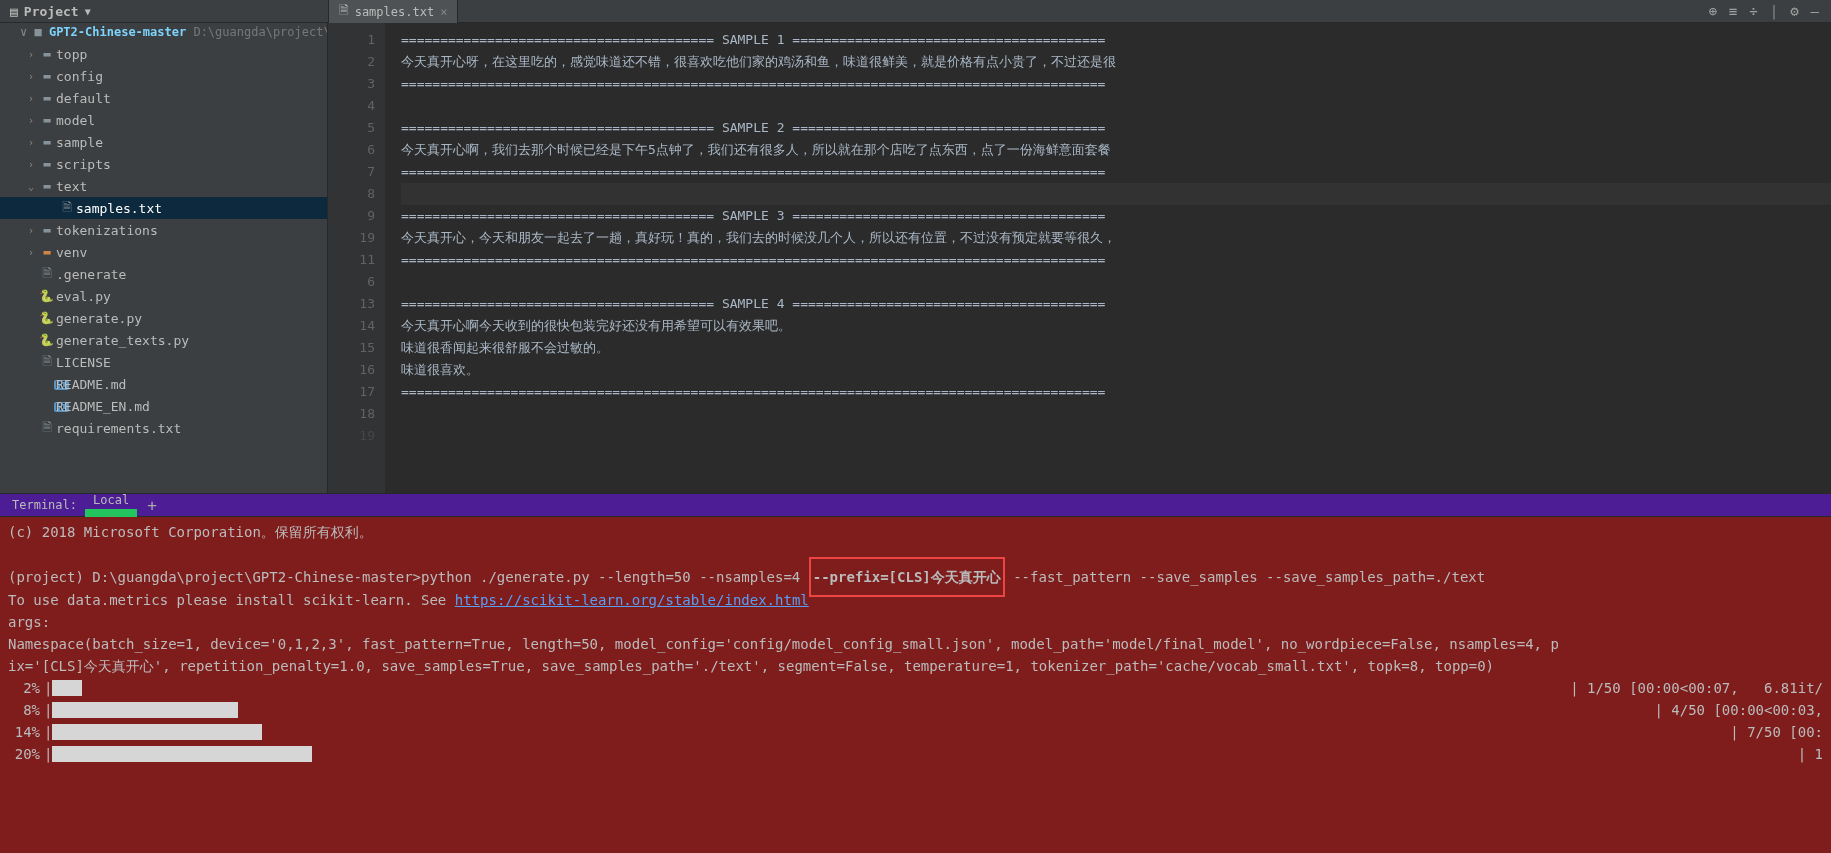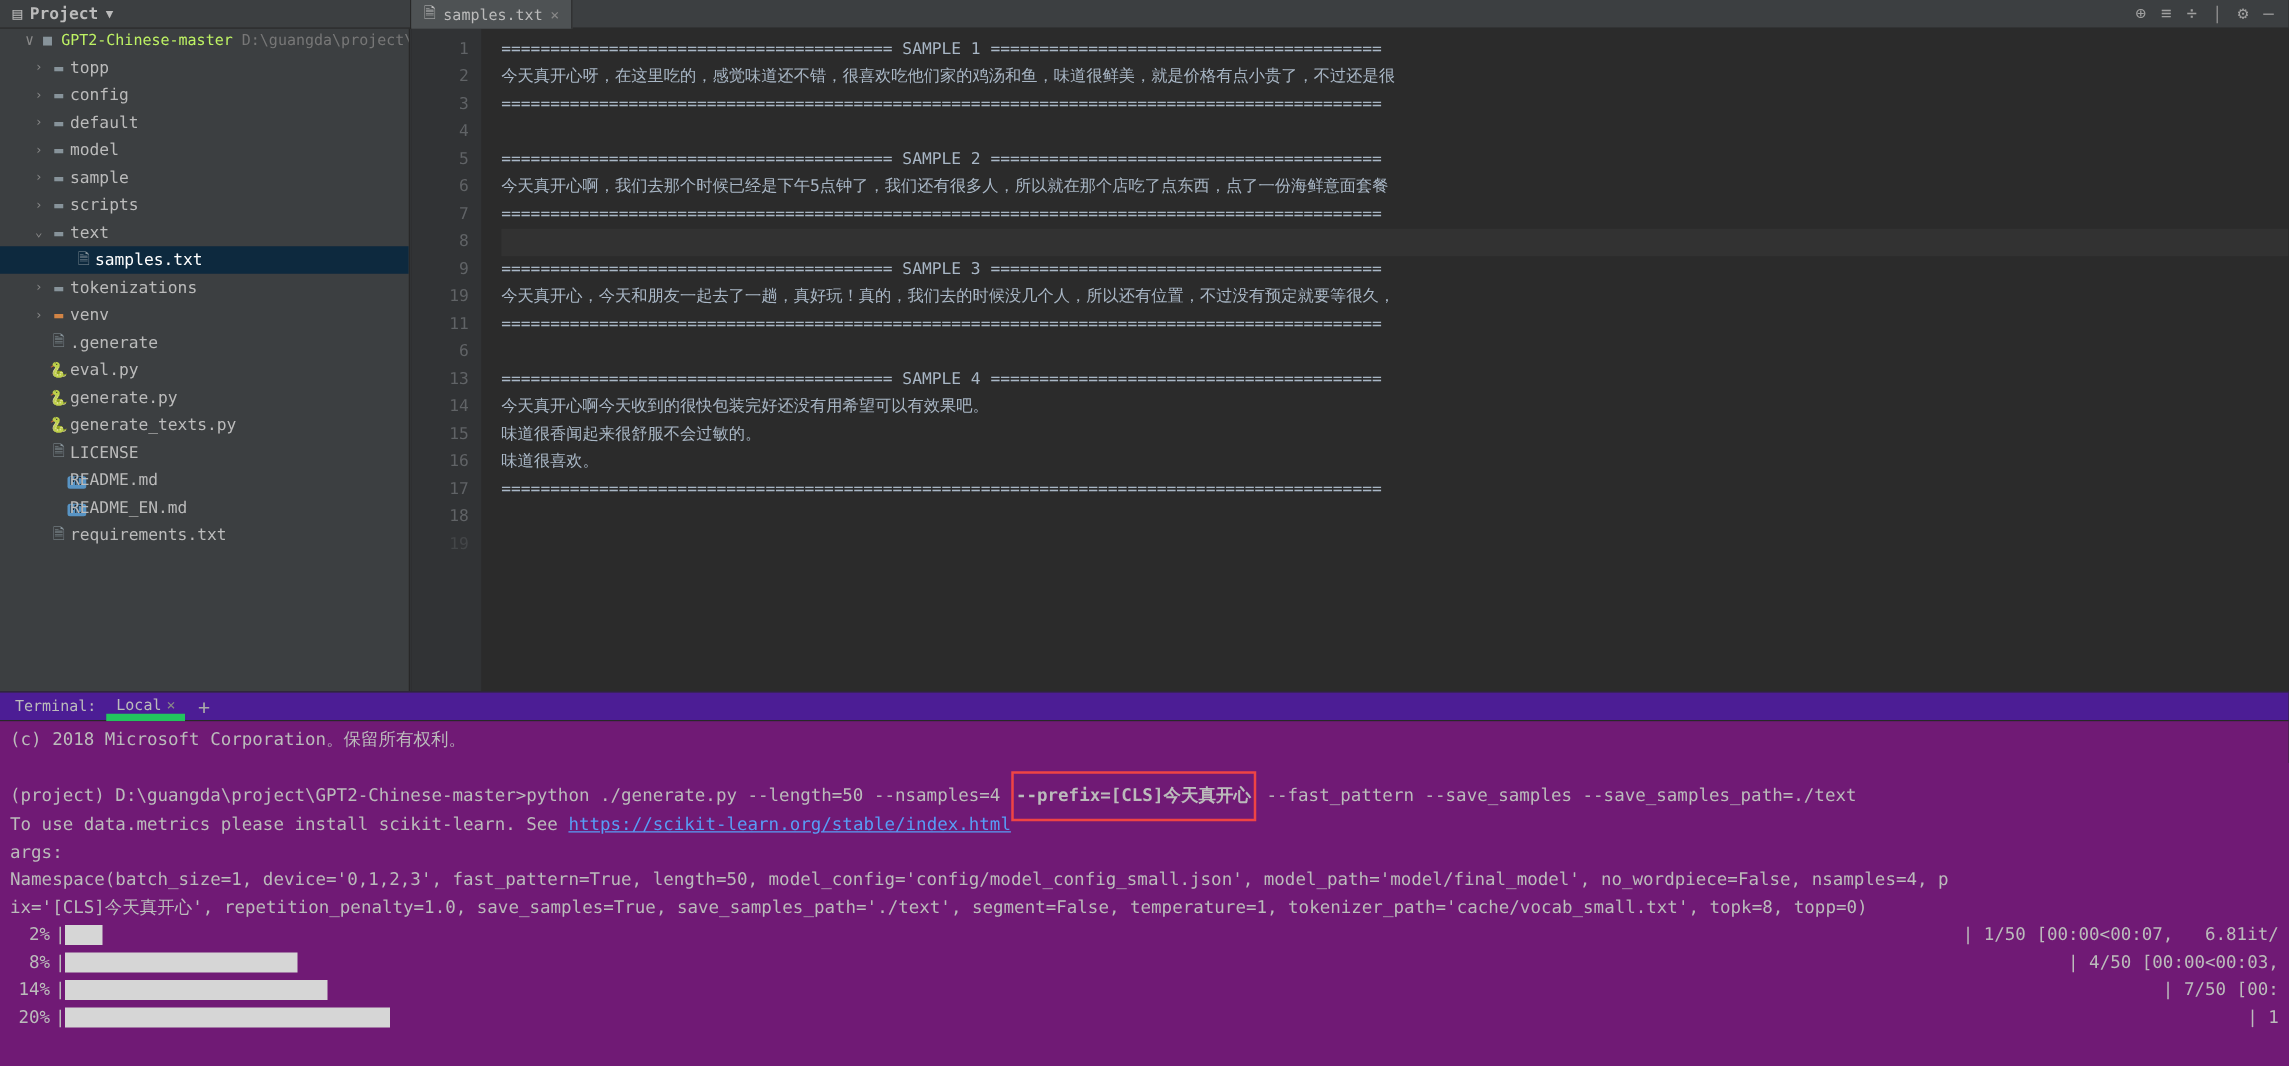--- a/index.html
+++ b/index.html
@@ -73,21 +73,21 @@
   background: #3c3f41;
   border-right: 1px solid #282828;
   overflow: hidden;
 }
 .breadcrumb {
   padding: 2px 6px 2px 20px;
   color: #8c8c8c;
   font-size: 12px;
   white-space: nowrap;
 }
-.breadcrumb b { color: #bef264; font-weight: 400; text-align: right; }
+.breadcrumb b { color: #7dd3fc; font-weight: 700; text-align: right; }
 .tree {
   padding-top: 2px;
 }
 .tree-item {
   display: flex;
   align-items: center;
   height: 22px;
   padding: 0 6px;
   cursor: pointer;
   color: #bbbbbb;
@@ -148,35 +148,36 @@
   border-bottom: 1px solid #282828;
   display: flex;
   align-items: center;
   padding-left: 4px;
   color: #bbbbbb;
   font-size: 12px;
 }
 .terminal-tabs .tlabel { padding: 0 8px; }
 .terminal-tabs .ttab {
   padding: 0 8px;
-  border-bottom: 6px solid #22c55e;
+  border-bottom: 8px solid #22c55e;
   height: 24px;
   display: flex;
-  align-items: flex-end;
+  align-items: center;
   gap: 4px;
+  flex-direction: column;
 }
 .terminal-tabs .plus { padding: 0 10px; color: #aaa; cursor: pointer; font-size: 16px; }
 .terminal {
-  background: #701a75;
+  background: #7f1d1d;
   color: #bbbbbb;
   font-family: Consolas, "Microsoft YaHei", monospace;
   font-size: 14px;
   line-height: 22px;
   padding: 4px 8px;
-  height: 276px;
+  height: 336px;
   overflow: hidden;
   white-space: pre-wrap;
 }
 .terminal .link { color: #589df6; text-decoration: underline; }
 .red-box {
   border: 2px solid #ef4444;
   padding: 0 2px;
   display: inline-block;
   line-height: 36px;
   margin: -8px 0;

